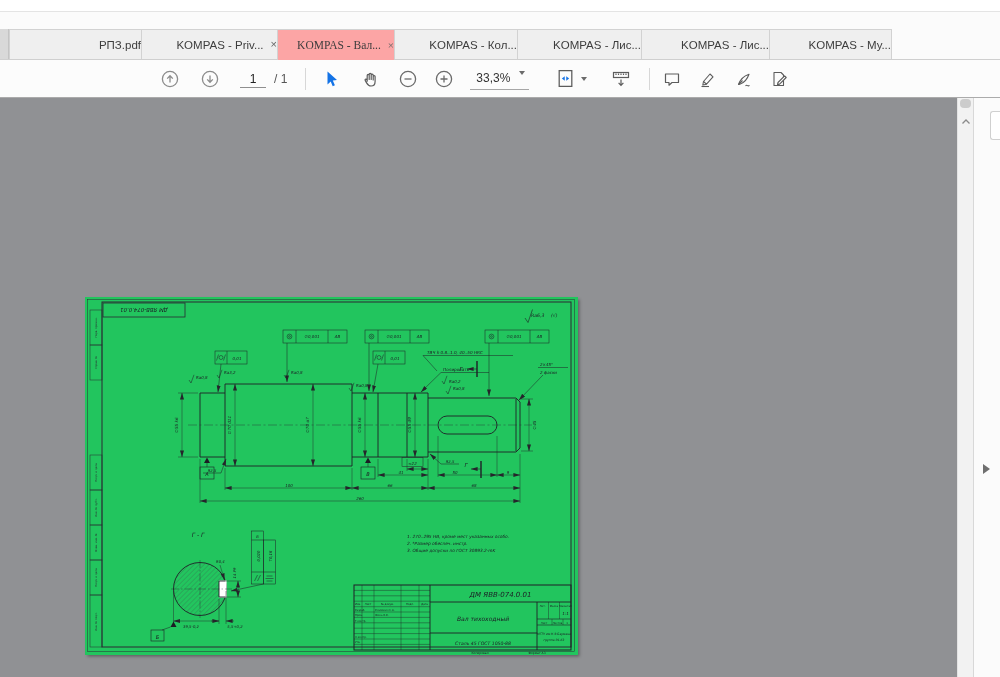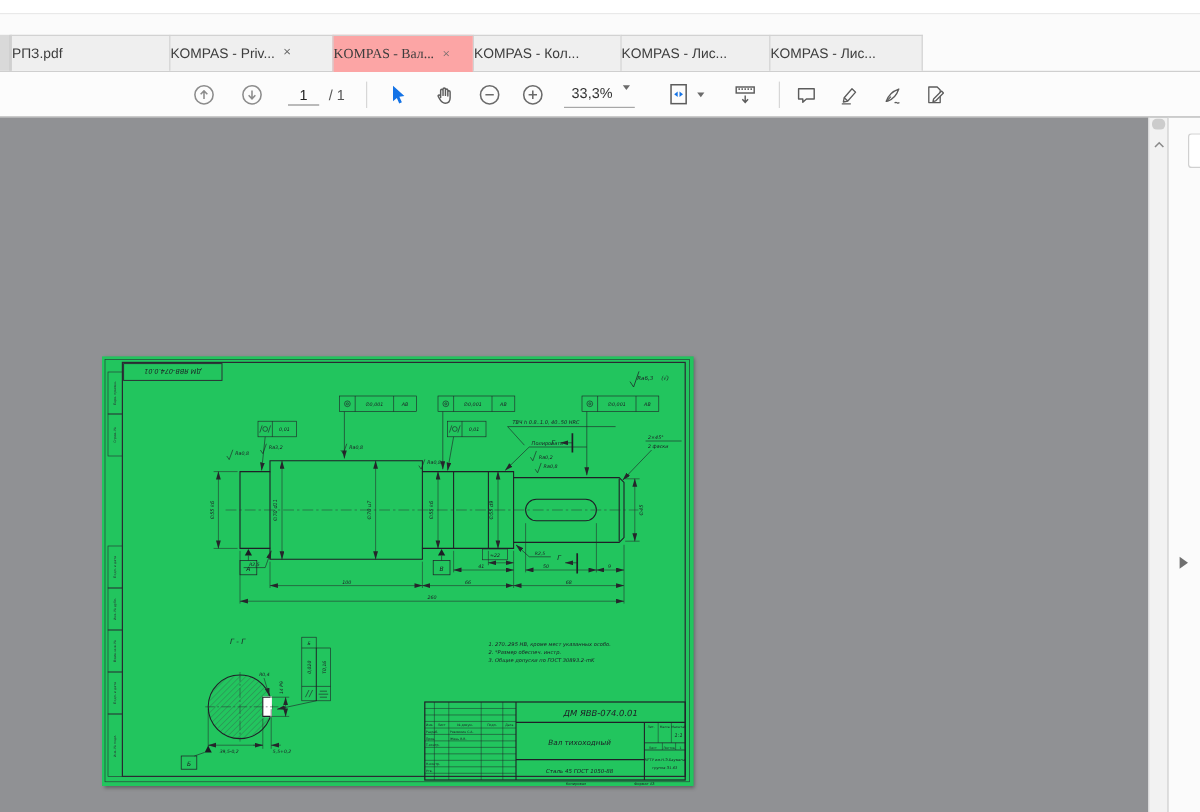--- a/index.html
+++ b/index.html
@@ -5,21 +5,21 @@
   html,body{margin:0;padding:0;}
   body{width:1000px;height:677px;overflow:hidden;background:#fff;font-family:"Liberation Sans",sans-serif;}
   .app{position:relative;width:1000px;height:677px;}
 
   
   .menubar{height:11px;background:#ffffff;border-bottom:1px solid #e4e4e4;}
   .tabbar{height:47px;background:#fbfbfb;border-bottom:1px solid #cfcfcf;position:relative;box-sizing:content-box;}
   .tabs{position:absolute;bottom:0;left:0;display:flex;height:30px;width:100%;}
   .tab-corner{width:9px;height:30px;background:#d9d9d9;border-right:1px solid #c4c4c4;box-sizing:border-box;}
   .tab{box-sizing:border-box;height:30px;border:1px solid #d2d2d2;border-bottom:none;border-right:none;background:#efefef;
-       display:flex;align-items:center;justify-content:flex-start;gap:7px;font-size:11.5px;color:#3d3d3d;white-space:nowrap;overflow:hidden;}
+       display:flex;align-items:center;justify-content:flex-end;gap:7px;font-size:11.5px;color:#3d3d3d;white-space:nowrap;overflow:hidden;}
   .tab:last-child{border-right:1px solid #d2d2d2;}
   .tab .x{font-size:11px;color:#666;line-height:1;}
   .tab.active{background:#fca5a5;height:31px;margin-bottom:-1px;z-index:3;font-family:Liberation Serif, serif;}
   .toolbar{height:37px;background:#fcfcfc;border-bottom:1px solid #ababab;display:flex;align-items:center;padding-left:156px;box-sizing:content-box;}
   .tbtn{width:28px;height:28px;display:flex;align-items:center;justify-content:center;border-radius:3px;flex:0 0 auto;}
   .tsep{width:1px;height:22px;background:#d7d7d7;flex:0 0 auto;}
   .pageinput{width:26px;text-align:center;font-size:12px;color:#222;border-bottom:1.5px solid #8f8f8f;padding:2px 0 1px 0;flex:0 0 auto;}
   .pagetotal{font-size:12px;color:#555;flex:0 0 auto;}
   .zoombox{display:flex;align-items:flex-start;gap:9px;border-bottom:1px solid #a7a7a7;padding:3px 4px 4px 6px;font-size:12px;color:#333;flex:0 0 auto;}
   .caret{width:0;height:0;border-left:3.5px solid transparent;border-right:3.5px solid transparent;border-top:4.5px solid #6b6b6b;}
@@ -59,20 +59,23 @@
         <span class="x">×</span>
       </div>
       <div class="tab" style="width:123px">
         <span>KOMPAS - Кол...</span>
       </div>
       <div class="tab" style="width:124px">
         <span>KOMPAS - Лис...</span>
       </div>
       <div class="tab" style="width:128px">
         <span>KOMPAS - Лис...</span>
+      </div>
+      <div class="tab" style="width:123px">
+        <span>KOMPAS - Му...</span>
       </div>
     </div>
   </div>
 
   <div class="toolbar">
     <div class="tbtn">
       <svg width="20" height="20" viewBox="0 0 20 20" fill="none" stroke="#8c8c8c" stroke-width="1.3">
         <circle cx="10" cy="10" r="7.6"></circle>
           <path d="M10 13.6 V7 M7.2 9.6 L10 6.7 L12.8 9.6"></path>
       </svg>

